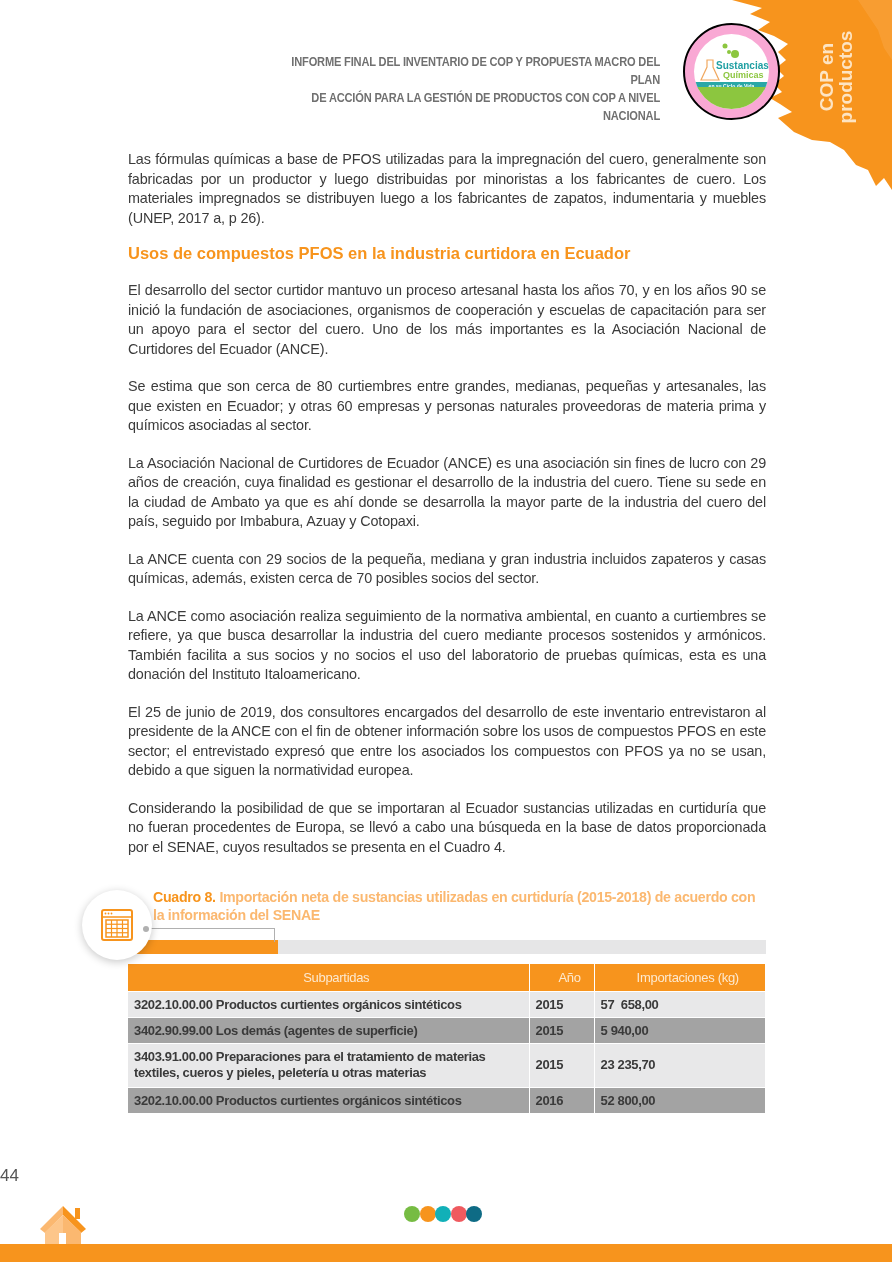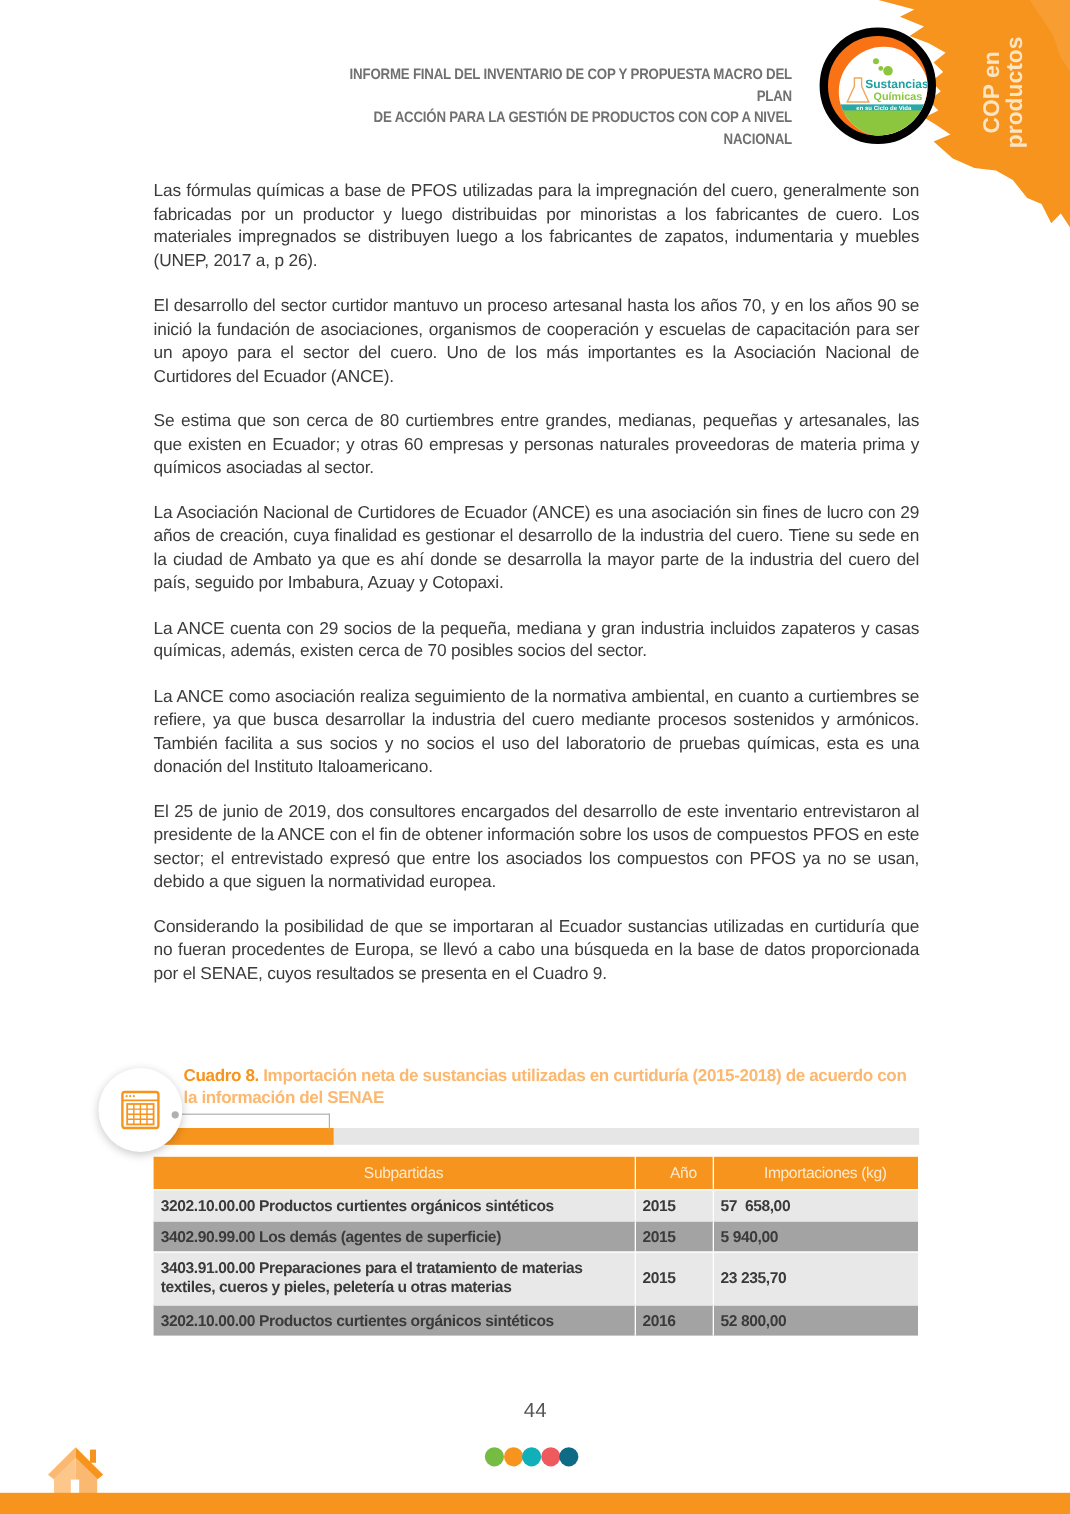--- a/index.html
+++ b/index.html
@@ -18,22 +18,22 @@
     position: absolute; left: 806px; top: 22px; width: 60px; height: 110px;
     display: flex; align-items: center; justify-content: center;
   }
   .side-tag-text {
     transform: rotate(-90deg); white-space: nowrap; text-align: center;
     color: #fde4c3; font-weight: bold; font-size: 19px; line-height: 19px;
     font-family: "Liberation Sans", sans-serif;
   }
   .logo {
     position: absolute; left: 683px; top: 23px; width: 97px; height: 97px;
-    border-radius: 50%; background: #f97316; overflow: hidden;
-    border: 7px solid #000000;
+    border-radius: 50%; background: #f9a8d4; overflow: hidden;
+    border: 2px solid #000000;
   }
   .logo-inner {
     position: absolute; left: 9px; top: 9px; width: 75px; height: 75px;
     border-radius: 50%; background: #ffffff; overflow: hidden;
   }
   .logo-green { position: absolute; left: 0; bottom: 0; width: 100%; height: 30%; background: #8cc63f; }
   .logo-band {
     position: absolute; left: 0; top: 48px; width: 100%; height: 8px; background: #2aa7a7;
     color: #fff; font-size: 5px; line-height: 8px; text-align: center; font-weight: bold;
   }
@@ -91,21 +91,21 @@
   table.data td:last-child { border-right: none; }
   table.data tr.odd td { background: #e8e8e9; }
   table.data tr.even td { background: #a3a3a3; }
   table.data tr.tall td { height: 44px; line-height: 16px; }
   table.data td.c { }
   .col-sub { width: 401px; }
   .col-year { width: 65px; }
 
   
   .page-num {
-    position: absolute; left: 0; top: 1166px; width: 892px; text-align: center;
+    position: absolute; left: 0; top: 1166px; width: 892px; text-align: left;
     font-size: 17px; color: #555; font-weight: normal;
   }
   .dots { position: absolute; left: 404px; top: 1206px; display: flex; }
   .dot { width: 16px; height: 16px; border-radius: 50%; margin-right: -0.5px; }
   .footer-bar { position: absolute; left: 0; top: 1244px; width: 892px; height: 18px; background: #f7941d; }
   .home { position: absolute; left: 38px; top: 1205px; width: 50px; height: 40px; }
 </style>
 </head>
 <body>
 
@@ -138,27 +138,28 @@
 
 <div class="side-tag">
   <div class="side-tag-text">
     <div>COP en</div>
     <div>productos</div>
   </div>
 </div>
 
 <div class="content">
   <p class="para">Las fórmulas químicas a base de PFOS utilizadas para la impregnación del cuero, generalmente son fabricadas por un productor y luego distribuidas por minoristas a los fabricantes de cuero. Los materiales impregnados se distribuyen luego a los fabricantes de zapatos, indumentaria y muebles (UNEP, 2017 a, p 26).</p>
+  <h2 class="section-heading">Usos de compuestos PFOS en la industria curtidora en Ecuador</h2>
   <p class="para">El desarrollo del sector curtidor mantuvo un proceso artesanal hasta los años 70, y en los años 90 se inició la fundación de asociaciones, organismos de cooperación y escuelas de capacitación para ser un apoyo para el sector del cuero. Uno de los más importantes es la Asociación Nacional de Curtidores del Ecuador (ANCE).</p>
   <p class="para">Se estima que son cerca de 80 curtiembres entre grandes, medianas, pequeñas y artesanales, las que existen en Ecuador; y otras 60 empresas y personas naturales proveedoras de materia prima y químicos asociadas al sector.</p>
   <p class="para">La Asociación Nacional de Curtidores de Ecuador (ANCE) es una asociación sin fines de lucro con 29 años de creación, cuya finalidad es gestionar el desarrollo de la industria del cuero. Tiene su sede en la ciudad de Ambato ya que es ahí donde se desarrolla la mayor parte de la industria del cuero del país, seguido por Imbabura, Azuay y Cotopaxi.</p>
   <p class="para">La ANCE cuenta con 29 socios de la pequeña, mediana y gran industria incluidos zapateros y casas químicas, además, existen cerca de 70 posibles socios del sector.</p>
   <p class="para">La ANCE como asociación realiza seguimiento de la normativa ambiental, en cuanto a curtiembres se refiere, ya que busca desarrollar la industria del cuero mediante procesos sostenidos y armónicos. También facilita a sus socios y no socios el uso del laboratorio de pruebas químicas, esta es una donación del Instituto Italoamericano.</p>
   <p class="para">El 25 de junio de 2019, dos consultores encargados del desarrollo de este inventario entrevistaron al presidente de la ANCE con el fin de obtener información sobre los usos de compuestos PFOS en este sector; el entrevistado expresó que entre los asociados los compuestos con PFOS ya no se usan, debido a que siguen la normatividad europea.</p>
-  <p class="para">Considerando la posibilidad de que se importaran al Ecuador sustancias utilizadas en curtiduría que no fueran procedentes de Europa, se llevó a cabo una búsqueda en la base de datos proporcionada por el SENAE, cuyos resultados se presenta en el Cuadro 9.</p>
+  <p class="para">Considerando la posibilidad de que se importaran al Ecuador sustancias utilizadas en curtiduría que no fueran procedentes de Europa, se llevó a cabo una búsqueda en la base de datos proporcionada por el SENAE, cuyos resultados se presenta en el Cuadro 4.</p>
 </div>
 
 <div class="cuadro-circle">
   <svg width="34" height="34" viewBox="0 0 34 34">
     <rect x="2" y="2" width="30" height="30" rx="2" fill="none" stroke="#f7941d" stroke-width="2"></rect>
     <line x1="2" y1="9" x2="32" y2="9" stroke="#f7941d" stroke-width="1.5"></line>
     <circle cx="5.5" cy="5.5" r="0.9" fill="#f7941d"></circle>
     <circle cx="8.5" cy="5.5" r="0.9" fill="#f7941d"></circle>
     <circle cx="11.5" cy="5.5" r="0.9" fill="#f7941d"></circle>
     <rect x="6" y="12" width="22" height="17" fill="none" stroke="#f7941d" stroke-width="1.5"></rect>

